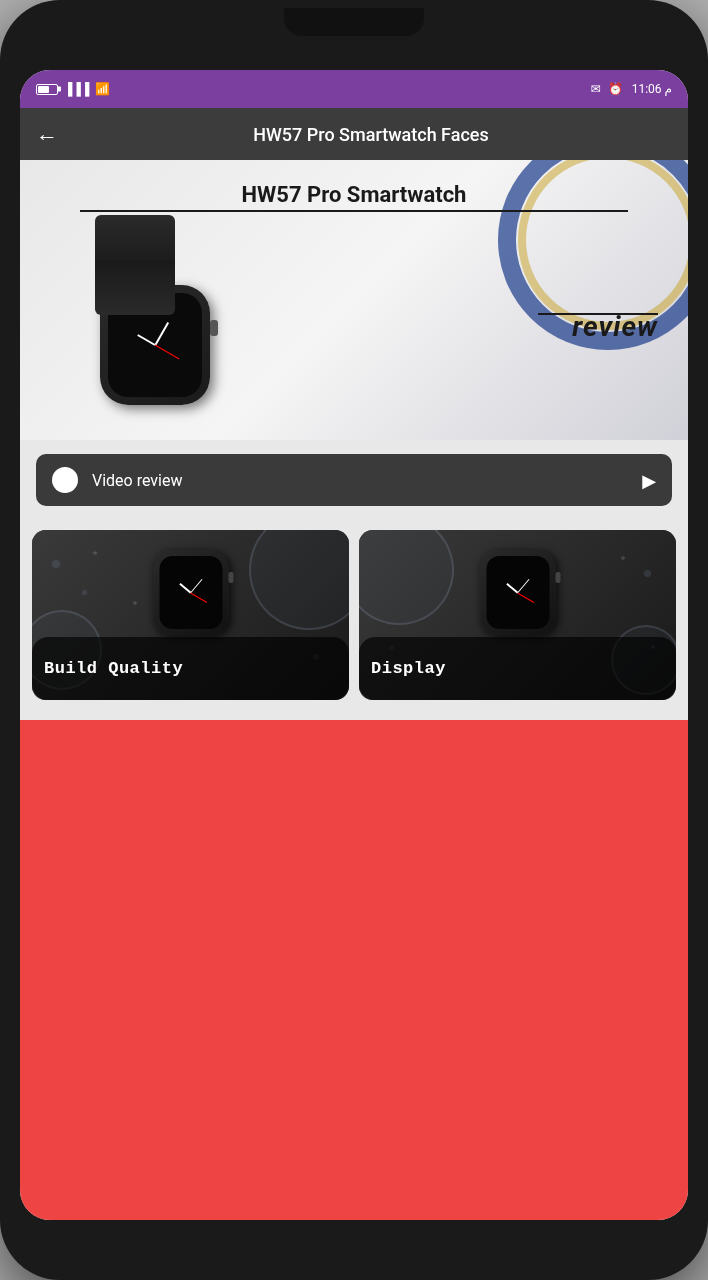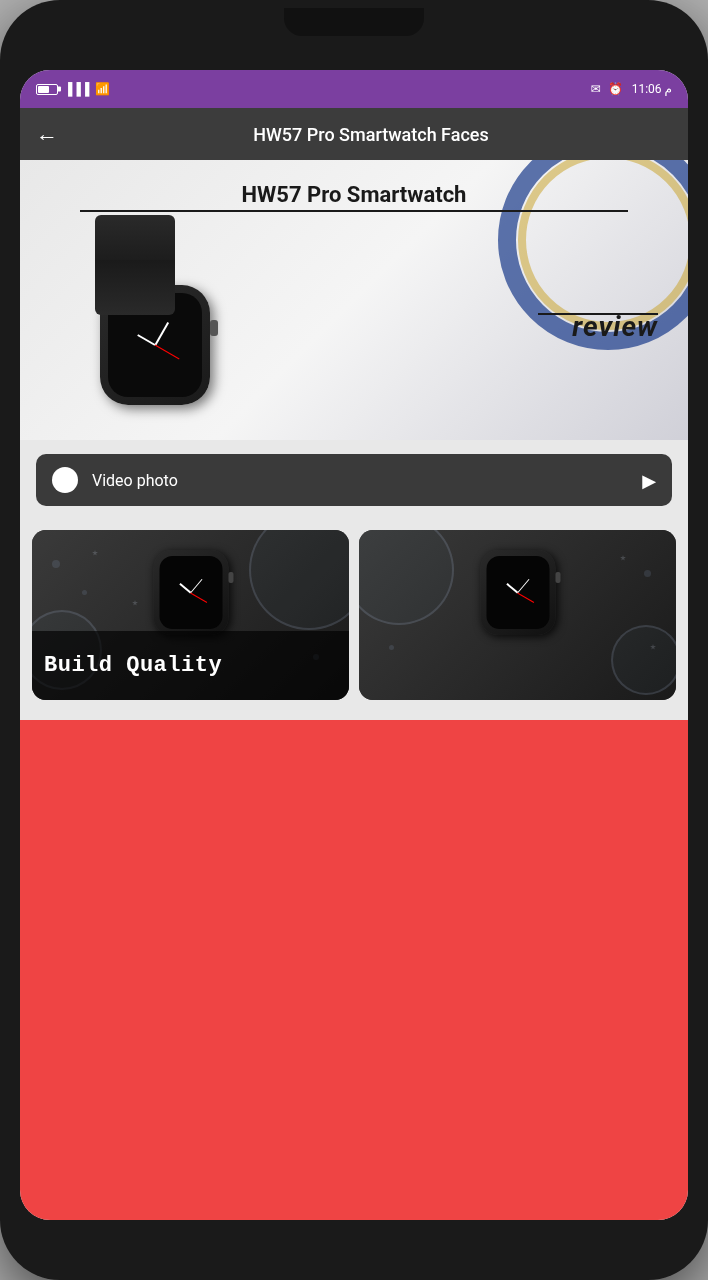--- a/index.html
+++ b/index.html
@@ -426,24 +426,25 @@
     }
 
     .card-label {
       position: absolute;
       bottom: 0;
       left: 0;
       right: 0;
       background: rgba(0,0,0,0.65);
       padding: 22px 12px;
       color: white;
-      font-size: 22px;
+      font-size: 17px;
       font-weight: 700;
       font-family: 'Courier New', monospace;
       letter-spacing: 0.5px;
+      border-radius: 16px;
     }
 
     
     .phone-notch {
       position: absolute;
       top: 8px;
       left: 50%;
       transform: translateX(-50%);
       width: 140px;
       height: 28px;
@@ -525,21 +526,21 @@
         </div>
 
         <div class="hero-review-text">review</div>
         <div class="review-arrow-line"></div>
       </div>
 
       <div class="action-buttons">
 
         <div class="action-btn">
           <div class="btn-circle"></div>
-          <span class="btn-label">Video photo</span>
+          <span class="btn-label">Video review</span>
           <span class="btn-icon">▶</span>
         </div>
 
 
       </div>
 
       <div class="grid-section">
 
         <div class="grid-card">
           <div class="card-bg">
@@ -590,20 +591,21 @@
                       <div style="position:absolute;width:1.5px;height:14px;background:white;transform-origin:bottom;transform:translateX(-50%) rotate(-50deg);bottom:0;left:0;"></div>
                       <div style="position:absolute;width:1px;height:18px;background:white;transform-origin:bottom;transform:translateX(-50%) rotate(40deg);bottom:0;left:0;"></div>
                       <div style="position:absolute;width:1px;height:19px;background:red;transform-origin:bottom;transform:translateX(-50%) rotate(120deg);bottom:0;left:0;"></div>
                     </div>
                   </div>
                 </div>
                 <div class="mini-watch-crown"></div>
               </div>
             </div>
           </div>
+          <div class="card-label">Display</div>
         </div>
 
 
 
       </div>
 
     </div>
 
   </div>
 </div>

